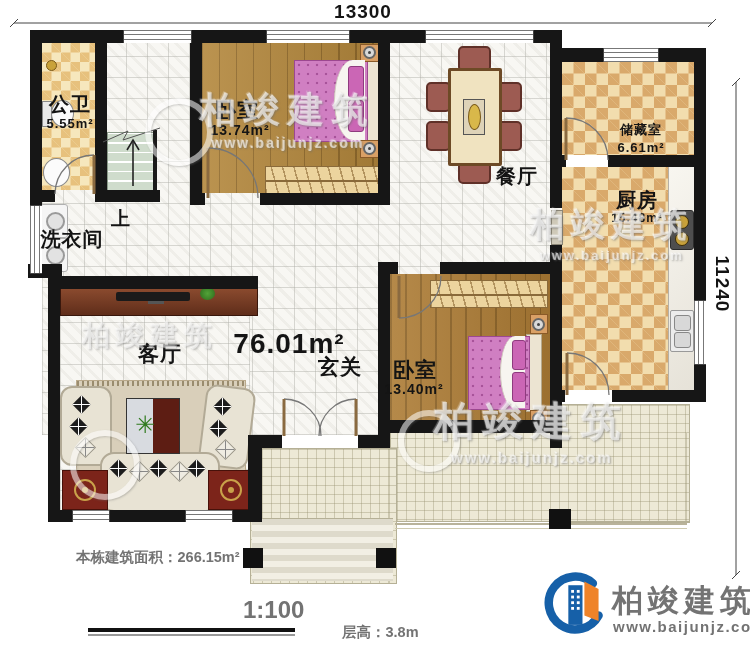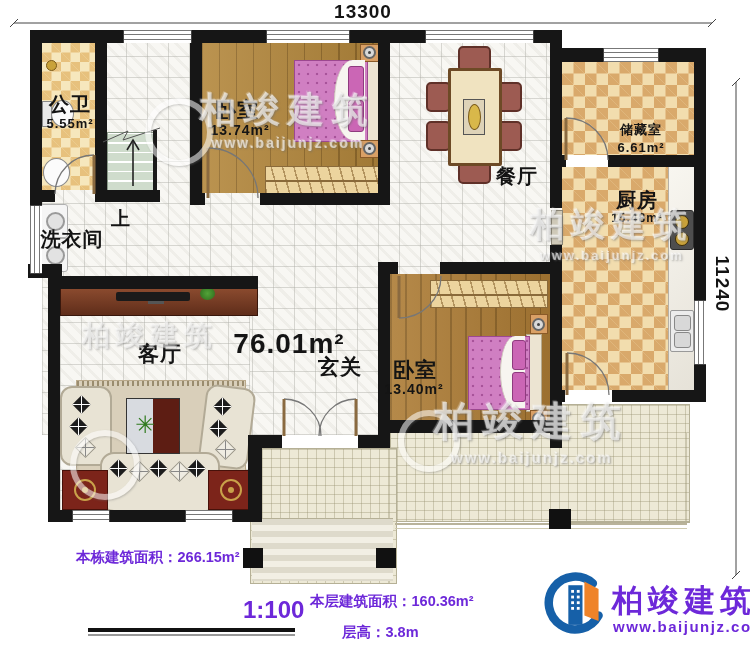--- a/index.html
+++ b/index.html
@@ -49,21 +49,21 @@
   .lamp{position:absolute;background:#d9d9d9;border:2px solid #666;border-radius:50%;width:9px;height:9px;}
   .lamp::after{content:"";position:absolute;left:3px;top:3px;width:3px;height:3px;background:#444;border-radius:50%;}
   .wardrobe{position:absolute;background-color:#ecd49e;border:1px solid #8a6a3a;z-index:10;
      background-image:repeating-linear-gradient(75deg,rgba(120,82,30,.5) 0 1.5px,transparent 1.5px 11px);}
   .rod{position:absolute;left:0;top:50%;width:100%;height:2px;background:#8a6a3a;}
   .sofa{position:absolute;background:#e8e3d4;border:2px solid #b2aa96;z-index:10;}
   .mat{position:absolute;background:#7c241a;border:1px solid #47110a;z-index:10;}
   .medal{position:absolute;border:2px solid #c9a24a;border-radius:50%;width:18px;height:18px;left:50%;top:50%;transform:translate(-50%,-50%);}
   .medal::after{content:"";position:absolute;left:6px;top:6px;width:6px;height:6px;background:#c9a24a;border-radius:50%;}
   .col{position:absolute;background:#111;z-index:22;}
-  .footer-text{position:absolute;font-weight:bold;color:#6d28d9;white-space:nowrap;z-index:50;text-align:center;}
+  .footer-text{position:absolute;font-weight:bold;color:#737373;white-space:nowrap;z-index:50;text-align:center;}
   svg.overlay{position:absolute;left:0;top:0;z-index:25;pointer-events:none;}
 </style>
 </head>
 <body>
 
 <div class="canvas">
 
   <div class="tile" style="left:42px;top:43px;width:520px;height:392px;"></div>
   <div class="tile" style="left:60px;top:290px;width:190px;height:222px;"></div>
   <div class="check-a" style="left:42px;top:43px;width:53px;height:147px;"></div>
@@ -292,21 +292,20 @@
   </div>
   <div class="wm-ring" style="left:70px;top:430px;width:58px;height:58px;"></div>
   <div class="wm" style="left:150px;top:336px;opacity:.8;">
     <div style="font-size:28px;letter-spacing:6px;">柏竣建筑</div>
   </div>
 
   <div class="footer-text" style="left:76px;top:548px;font-size:14.5px;">本栋建筑面积：266.15m²</div>
   <div class="footer-text" style="left:243px;top:596px;font-size:24px;">1:100</div>
   <div class="abs" style="left:88px;top:628px;width:207px;height:4px;background:#111;z-index:50;"></div>
   <div class="abs" style="left:88px;top:634px;width:207px;height:1.5px;background:#999;z-index:50;"></div>
-  <div class="footer-text" style="left:310px;top:592px;font-size:14.5px;">本层建筑面积：160.36m²</div>
   <div class="footer-text" style="left:342px;top:623px;font-size:14.5px;">层高：3.8m</div>
 
   <svg class="abs" style="left:538px;top:572px;z-index:50;" width="72" height="68" viewBox="0 0 76 72">
     <path d="M58,12 A28,28 0 1 0 64,46" fill="none" stroke="#1660a8" stroke-width="9" stroke-linecap="round"></path>
     <rect x="32" y="14" width="15" height="42" fill="#1660a8"></rect>
     <polygon points="49,10 64,18 64,52 49,46" fill="#ef8329"></polygon>
     <g fill="#ffffff">
       <rect x="35" y="19" width="3" height="3"></rect>
         <rect x="41" y="19" width="3" height="3"></rect>
       <rect x="35" y="25" width="3" height="3"></rect>

